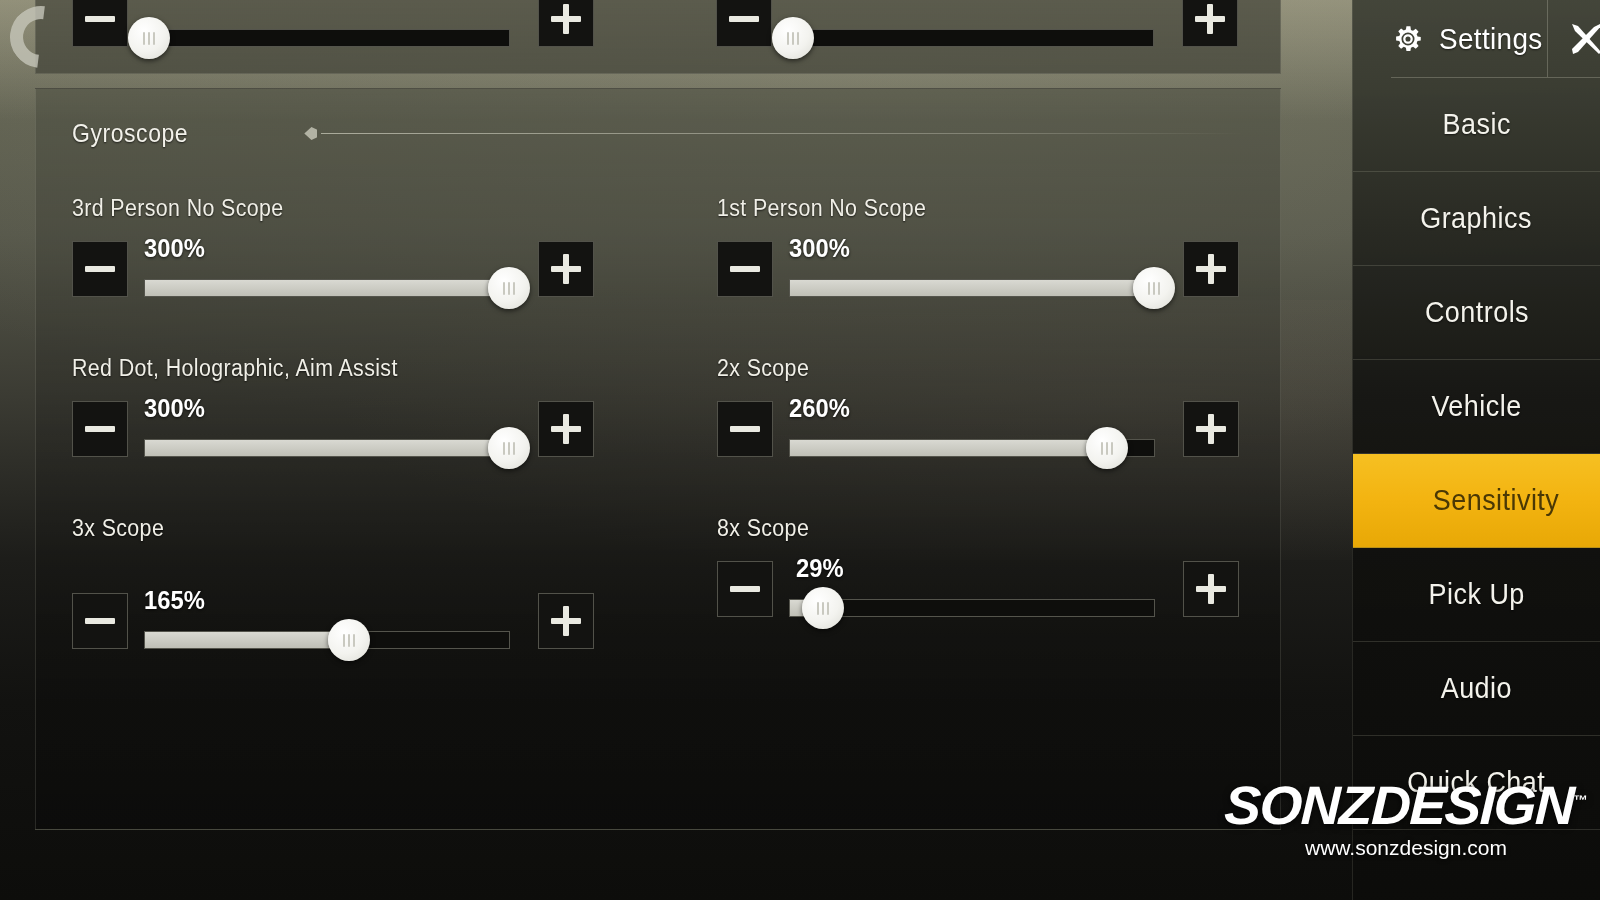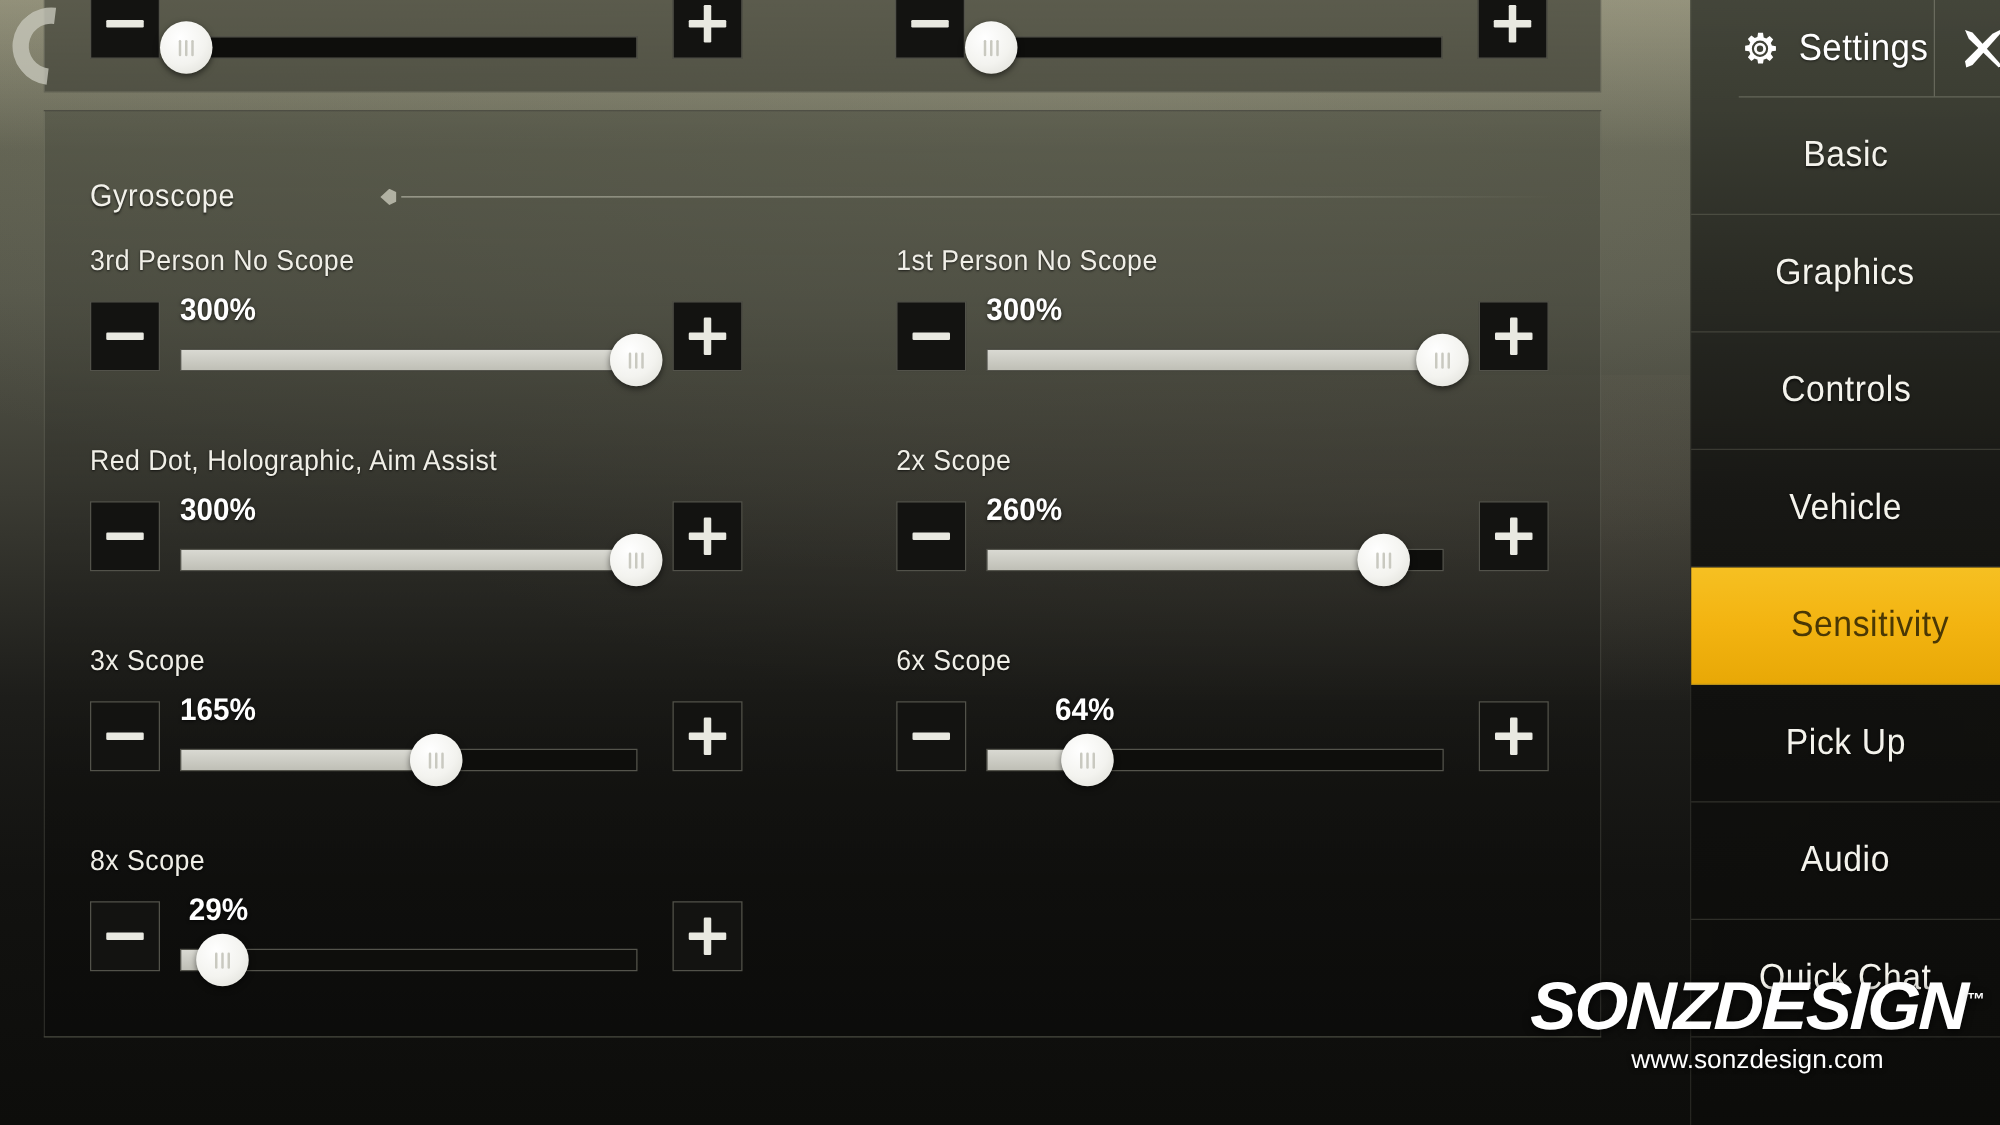--- a/index.html
+++ b/index.html
@@ -53,21 +53,21 @@
       rgba(62,63,53,.50) 22%,
       rgba(34,34,30,.46) 48%,
       rgba(14,14,12,.50) 72%,
       rgba(10,10,9,.58) 100%);
     border:1px solid rgba(200,200,180,.16);
   }
 
   
   #section-head {
     position:absolute; left:36px; top:30px; right:36px;
-    display:flex; align-items:center; gap:0;margin-top:24px;
+    display:flex; align-items:center; gap:0;
   }
   #section-title {
     font-size:25px; color:#f2f1ea; letter-spacing:.6px;
     font-family:"Liberation Sans Narrow","Liberation Sans", sans-serif;
     transform:scaleX(.92); transform-origin:left center;
     text-shadow:0 1px 2px rgba(0,0,0,.65);
     white-space:nowrap;
   }
   #section-marker {
     margin-left:106px; width:13px; height:13px;
@@ -396,50 +396,25 @@
           </div>
         </div>
       </div>
       <div class="cell">
         <div class="row-label">3x Scope</div>
         <div class="ctl">
           <div class="step-btn">
             <span class="bar-h"></span>
           </div>
           <div class="gap-a"></div>
-          <div class="slider-wrap" style="width: 366px;">
+          <div class="slider-wrap" style="width: 366px; margin-top: 32px;">
             <div class="val" style="left: 0px;">165%</div>
             <div class="track">
               <div class="fill" style="width: 56%;"></div>
               <div class="knob" style="left: 56%;">
-                <i></i>
-                <i></i>
-                <i></i>
-              </div>
-            </div>
-          </div>
-          <div class="gap-b"></div>
-          <div class="step-btn">
-            <span class="bar-h"></span>
-            <span class="bar-v"></span>
-          </div>
-        </div>
-      </div>
-      <div class="cell">
-        <div class="row-label">6x Scope</div>
-        <div class="ctl">
-          <div class="step-btn">
-            <span class="bar-h"></span>
-          </div>
-          <div class="gap-a"></div>
-          <div class="slider-wrap" style="width: 366px;">
-            <div class="val" style="left: 54.52px;">64%</div>
-            <div class="track">
-              <div class="fill" style="width: 22%;"></div>
-              <div class="knob" style="left: 22%;">
                 <i></i>
                 <i></i>
                 <i></i>
               </div>
             </div>
           </div>
           <div class="gap-b"></div>
           <div class="step-btn">
             <span class="bar-h"></span>
             <span class="bar-v"></span>

